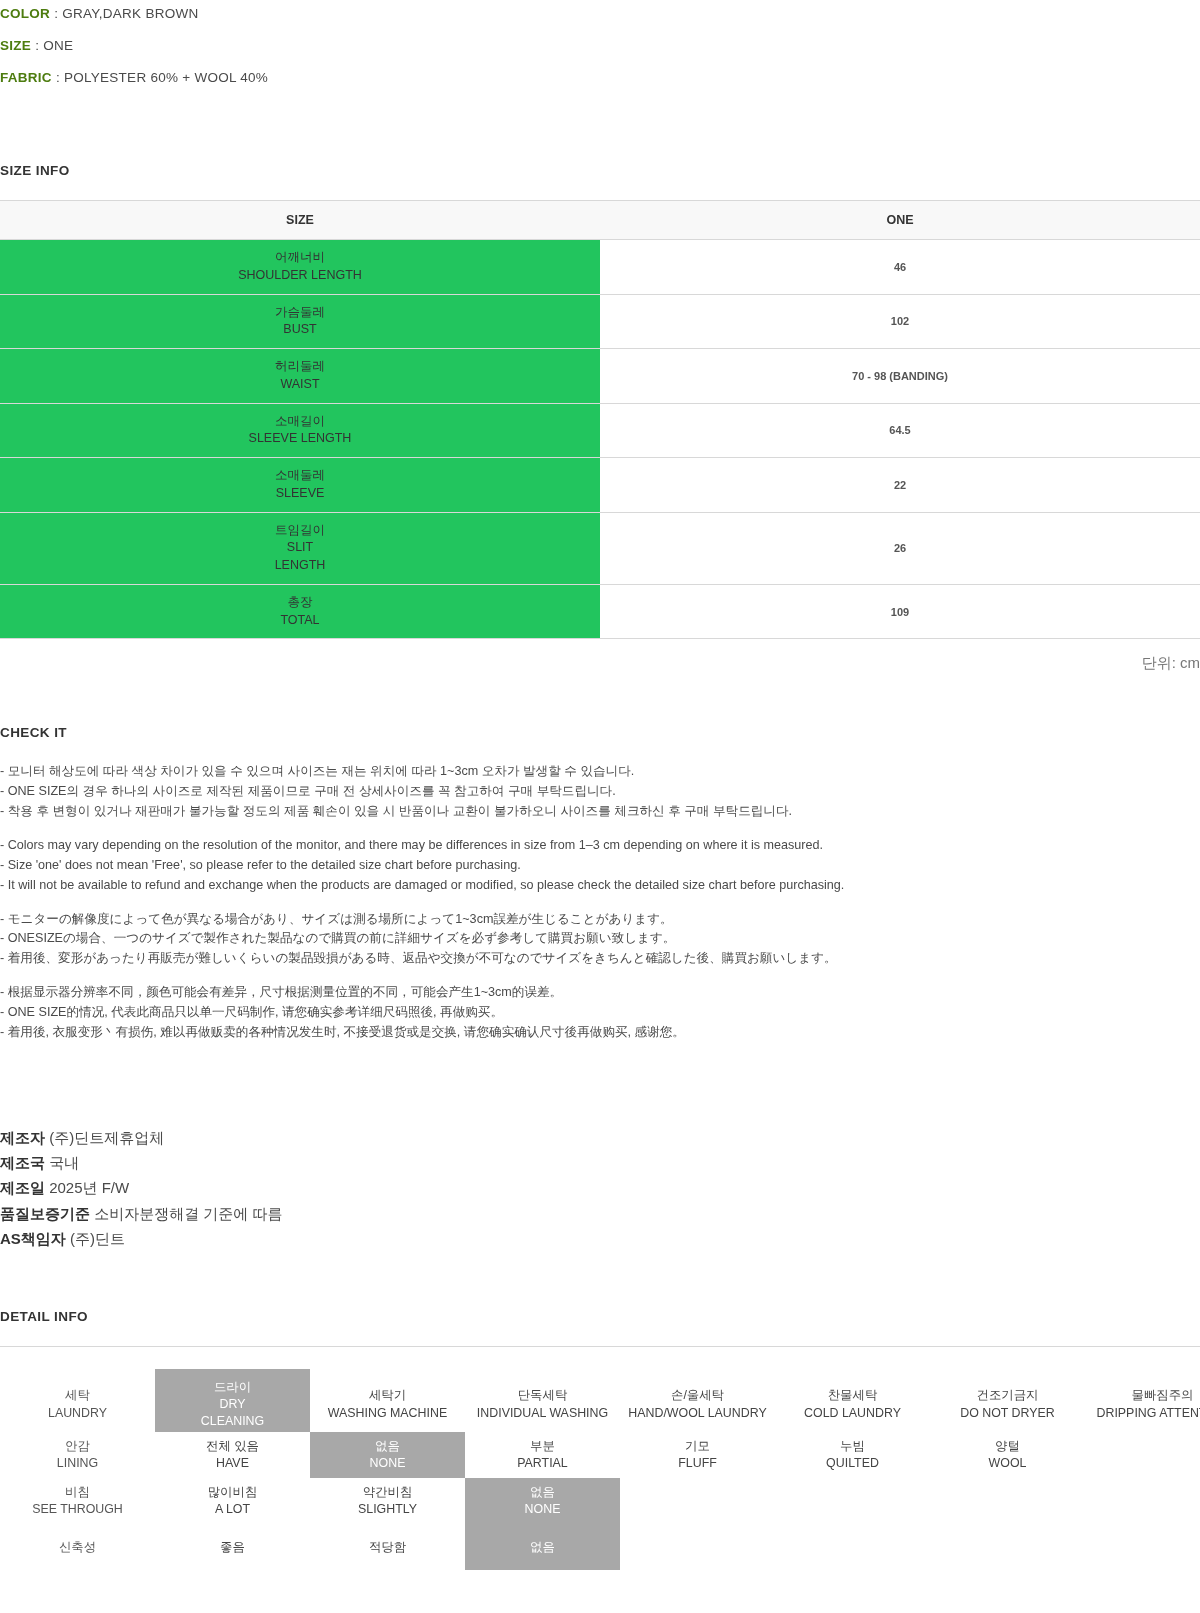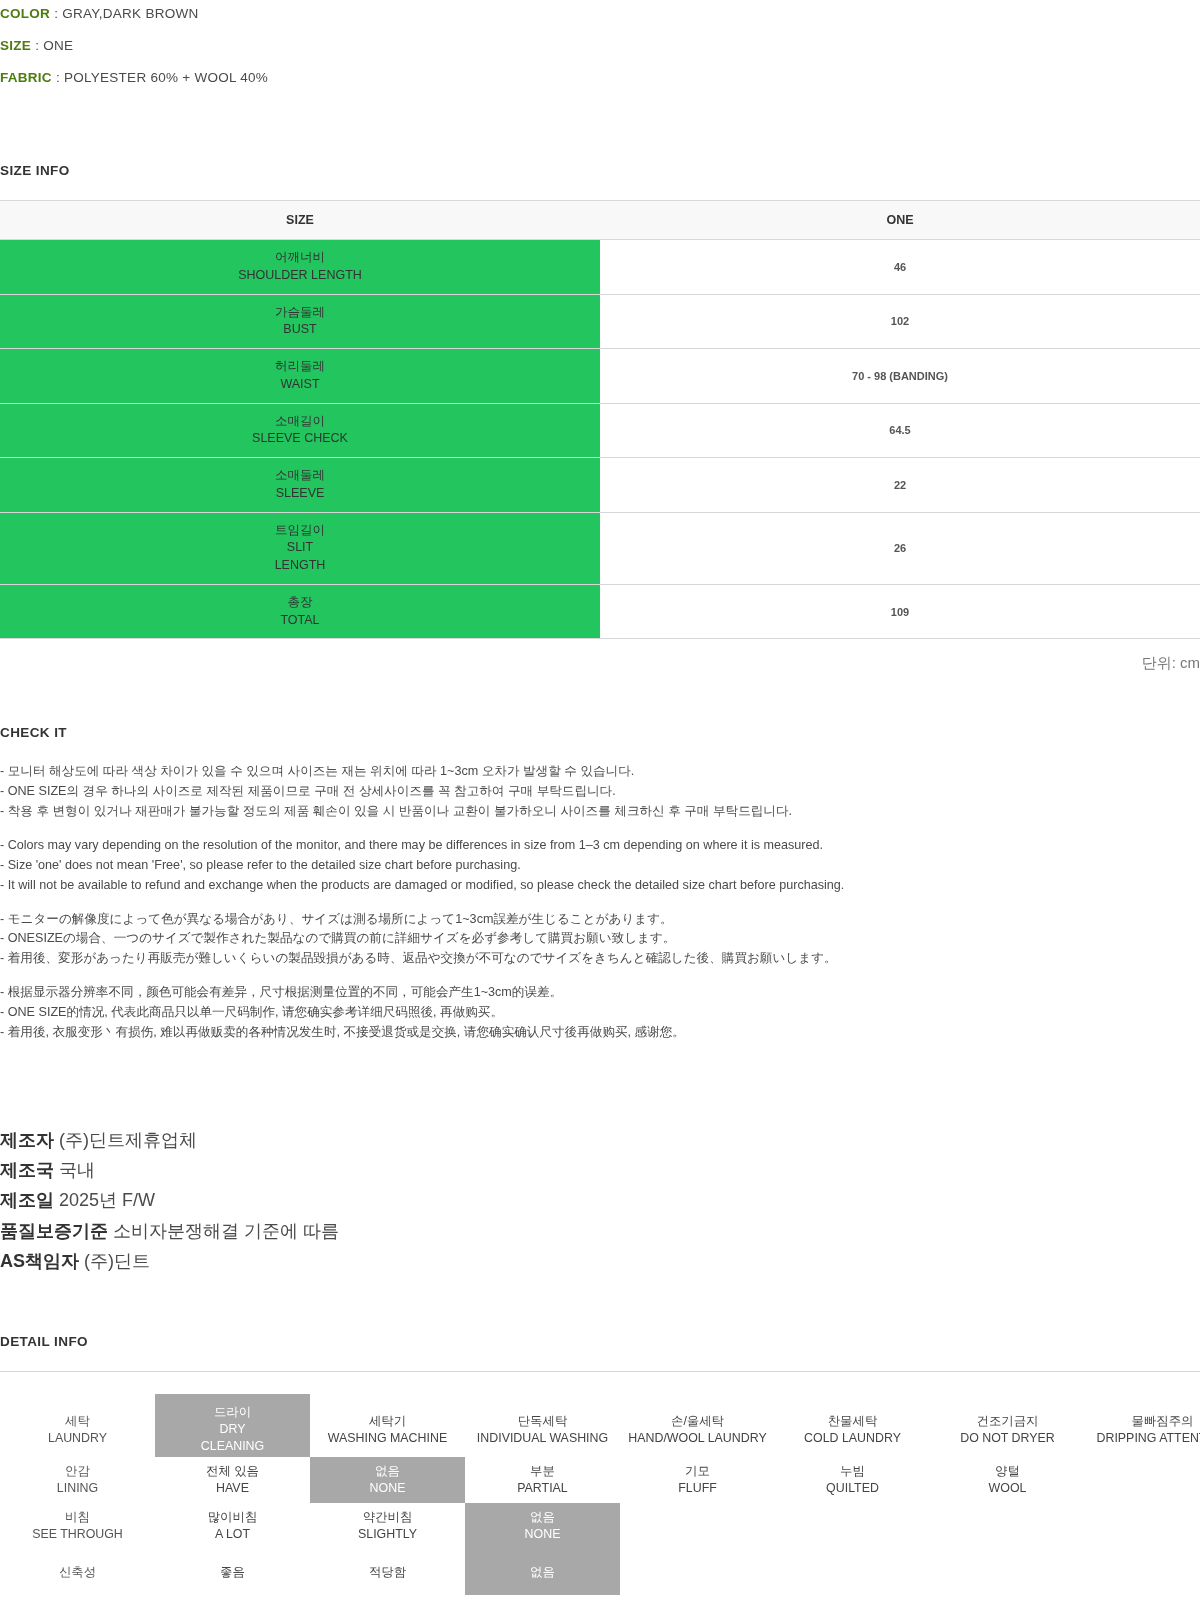--- a/index.html
+++ b/index.html
@@ -94,21 +94,21 @@
     margin-top: 22px;
     font-size: 12.6px;
     color: #4a4a4a;
     line-height: 1.58;
   }
   .notes p { margin: 0; }
   .notes .gap { height: 14px; }
   
   .maker {
     margin-top: 82px;
-    font-size: 18px;
+    font-size: 15px;
     color: #4a4a4a;
     line-height: 1.68;
   }
   .maker b { color: #333; }
   
   .mt-detail { margin-top: 58px; }
   table.detail-table {
     border-collapse: collapse;
     margin-top: 22px;
     table-layout: fixed;
@@ -190,21 +190,21 @@
       <tr>
         <td class="label">
           <span>허리둘레</span><br>
           <span>WAIST</span>
         </td>
         <td class="value">70 - 98 (BANDING)</td>
       </tr>
       <tr>
         <td class="label">
           <span>소매길이</span><br>
-          <span>SLEEVE CHECK</span>
+          <span>SLEEVE LENGTH</span>
         </td>
         <td class="value">64.5</td>
       </tr>
       <tr>
         <td class="label">
           <span>소매둘레</span><br>
           <span>SLEEVE</span>
         </td>
         <td class="value">22</td>
       </tr>

